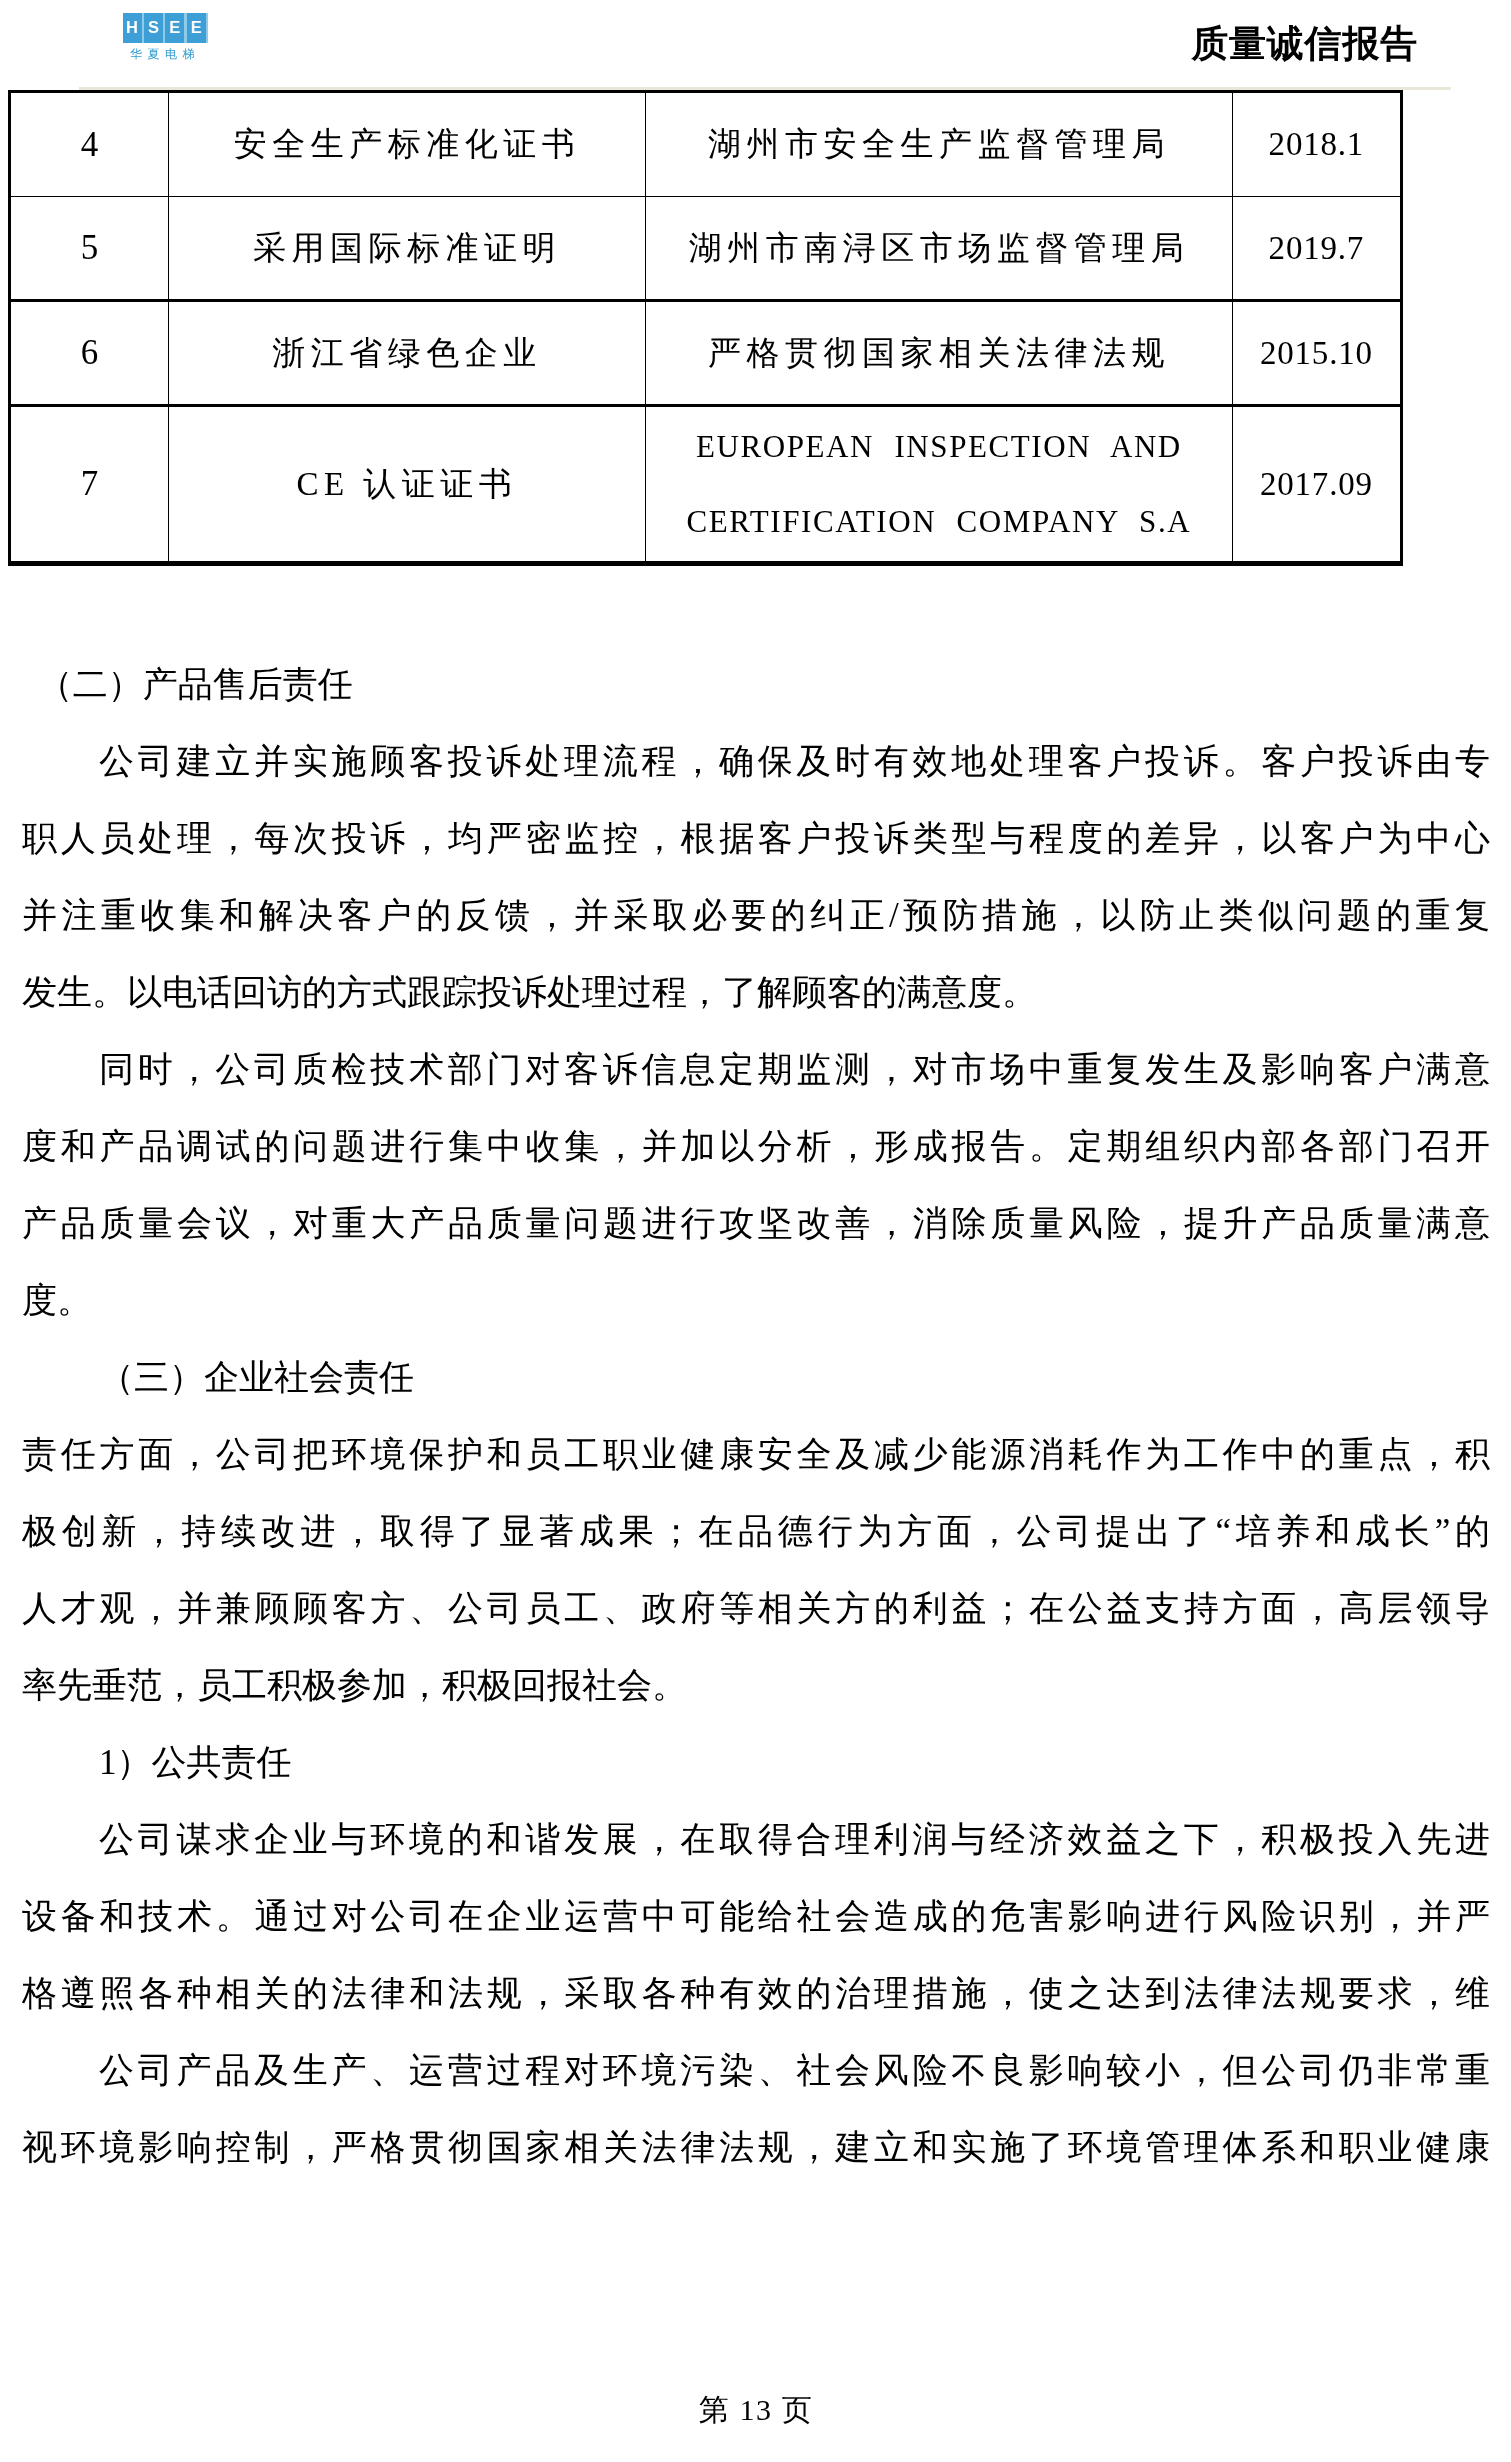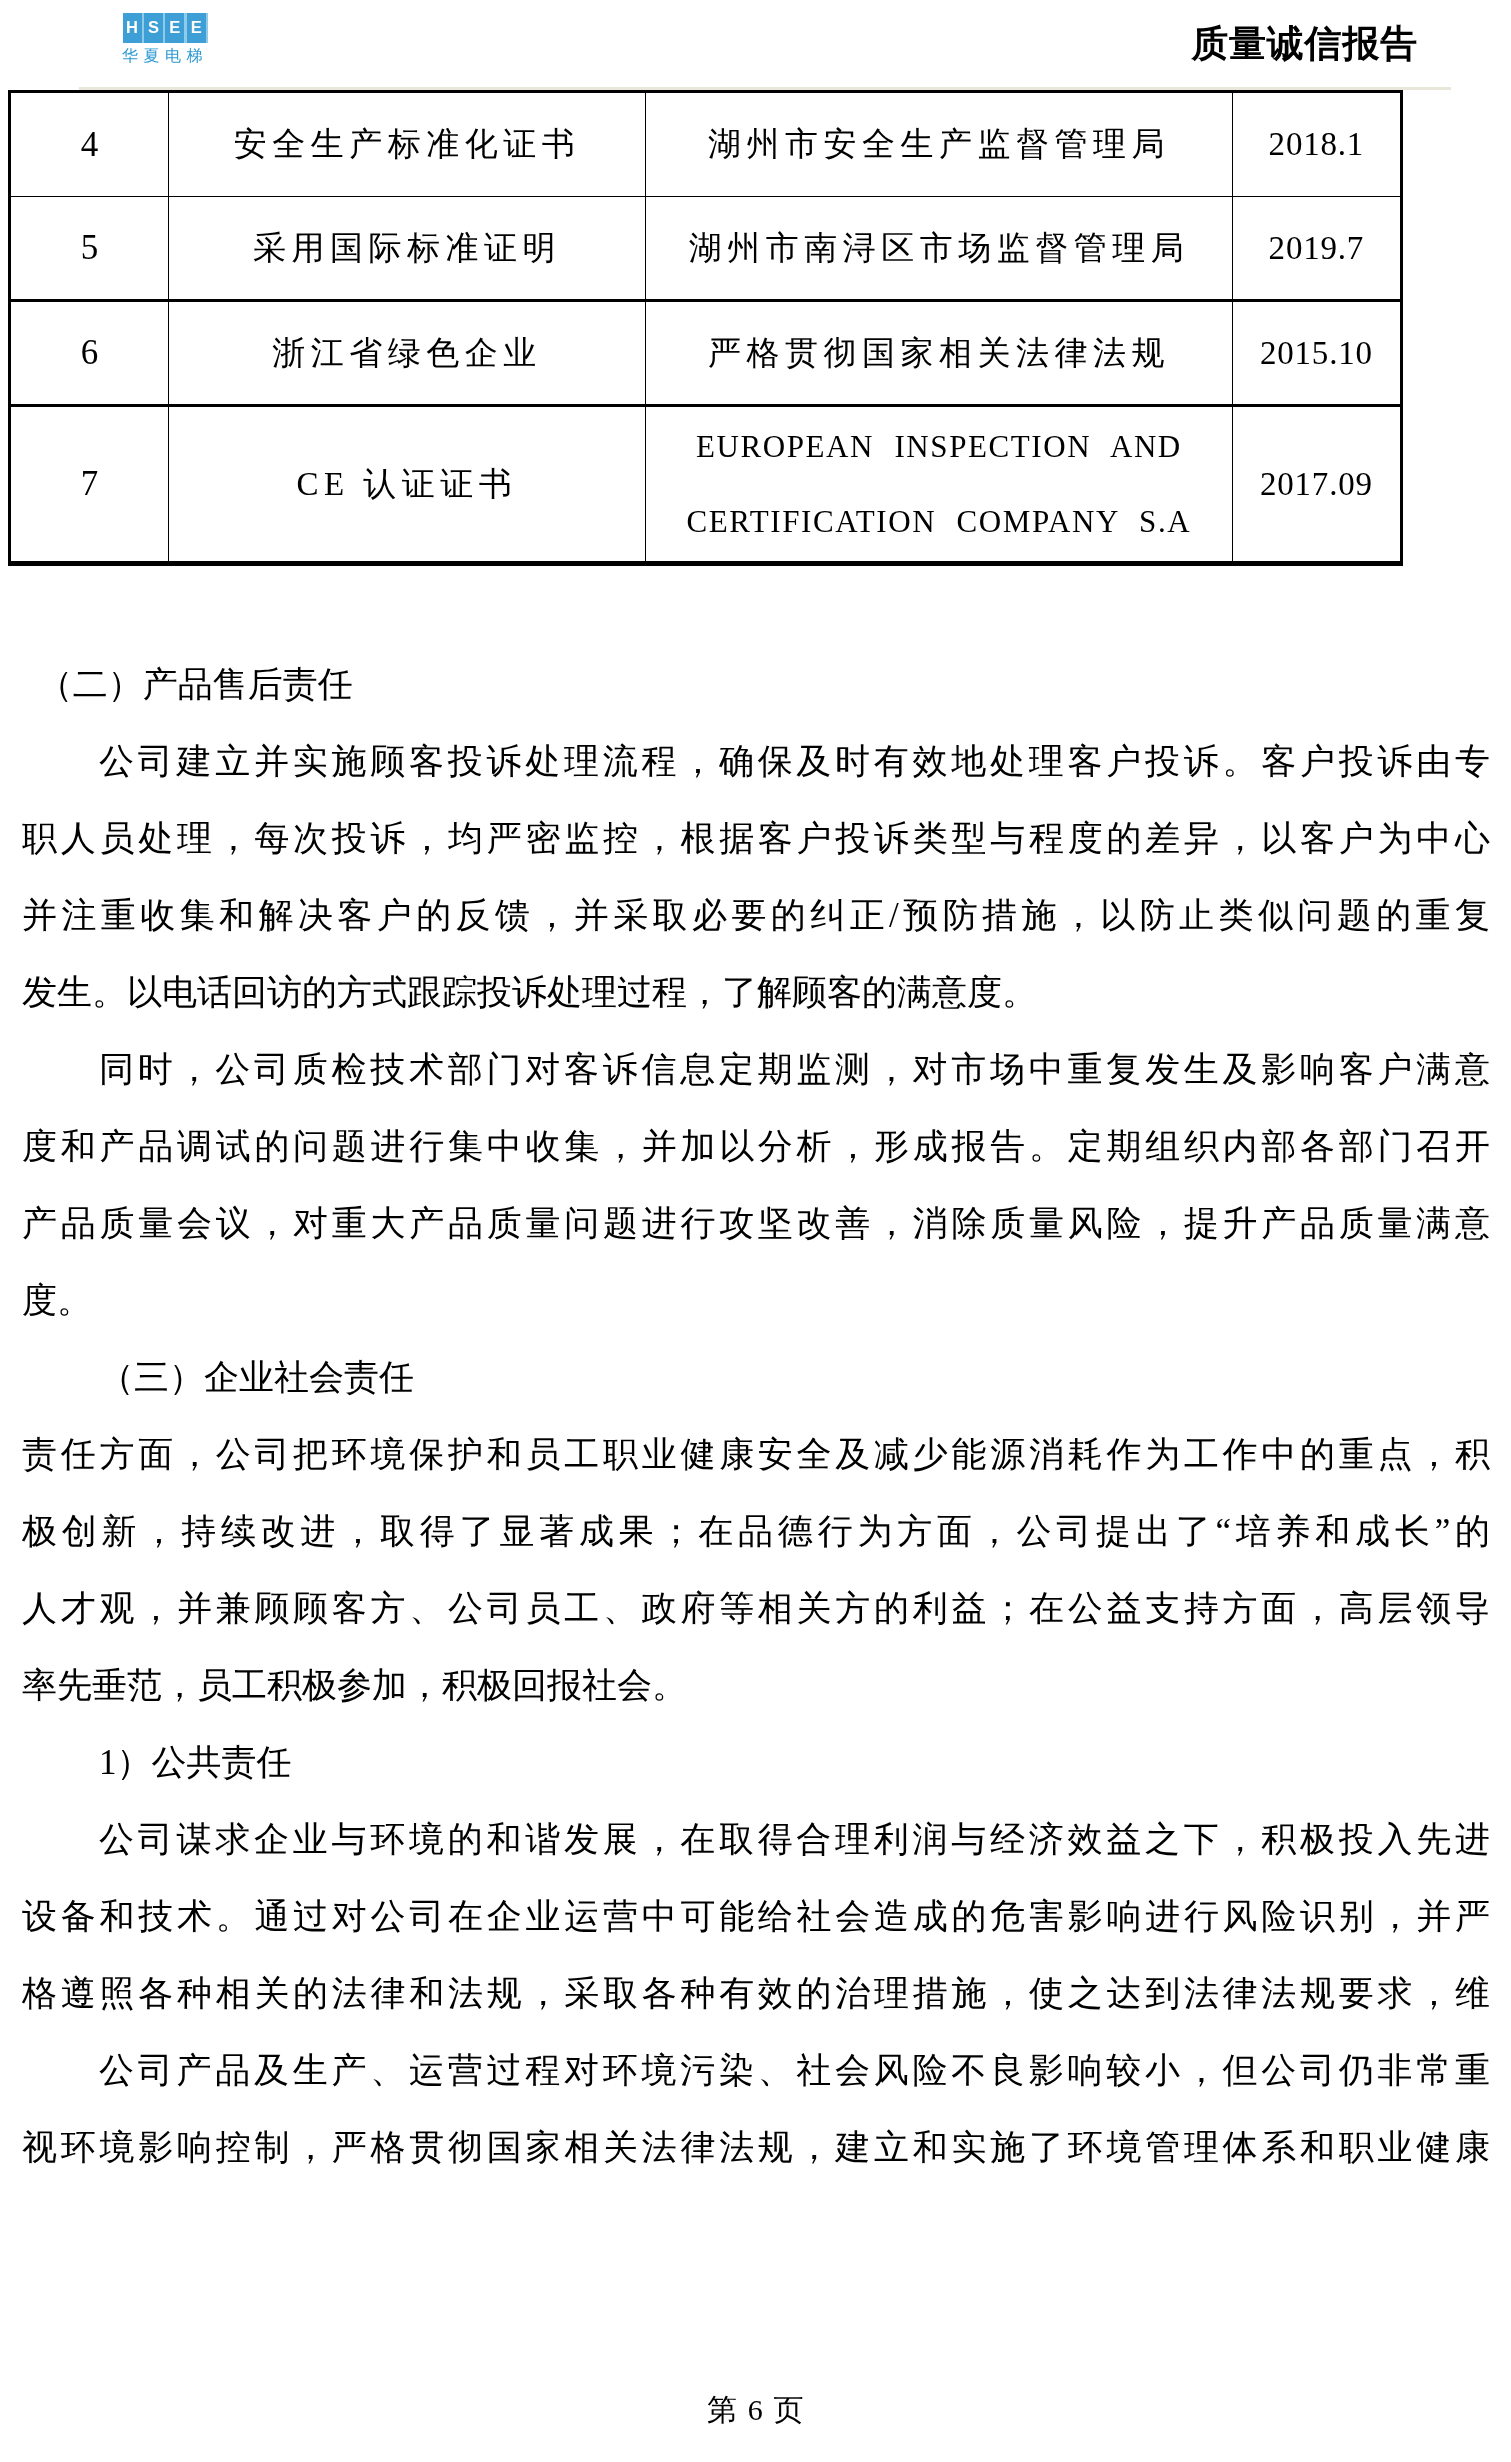--- a/index.html
+++ b/index.html
@@ -15,21 +15,21 @@
   
   .logo{position:absolute;left:118px;top:12.6px;width:94px;text-align:center;}
   .logo-tiles{display:flex;gap:2.4px;background:#8ecbe9;padding:0;width:85px;margin:0 auto;}
   .logo-tile{
     width:19px;height:30px;background:#3e9ed6;color:#fff;
     display:flex;align-items:center;justify-content:center;
     font-family:"Liberation Sans","DejaVu Sans",sans-serif;
     font-weight:bold;font-size:16.5px;
   }
   .logo-sub{
-    margin-top:3.1px;color:#2e9ad0;font-size:16px;letter-spacing:5.5px;
+    margin-top:3.1px;color:#2e9ad0;font-size:12px;letter-spacing:5.5px;
     font-family:"Liberation Sans","DejaVu Sans",sans-serif;white-space:nowrap;
   }
   .page-title{
     position:absolute;top:19px;right:94px;
     font-size:37px;font-weight:bold;letter-spacing:0.8px;white-space:nowrap;
   }
   .header-rule{
     position:absolute;top:87px;left:79px;width:1372px;height:3.1px;
     background:#e9e6da;
   }
@@ -143,17 +143,17 @@
     <div class="line">率先垂范，员工积极参加，积极回报社会。</div>
     <div class="line ind">1）公共责任</div>
     <div class="line ind jus">公司谋求企业与环境的和谐发展，在取得合理利润与经济效益之下，积极投入先进</div>
     <div class="line jus">设备和技术。通过对公司在企业运营中可能给社会造成的危害影响进行风险识别，并严</div>
     <div class="line jus">格遵照各种相关的法律和法规，采取各种有效的治理措施，使之达到法律法规要求，维</div>
     <div class="line ind jus">公司产品及生产、运营过程对环境污染、社会风险不良影响较小，但公司仍非常重</div>
     <div class="line jus">视环境影响控制，严格贯彻国家相关法律法规，建立和实施了环境管理体系和职业健康</div>
   </div>
 
   <div class="footer">
-    <span>第 6 页</span>
+    <span>第 13 页</span>
   </div>
 
 </div>
 
 
 </body></html>

